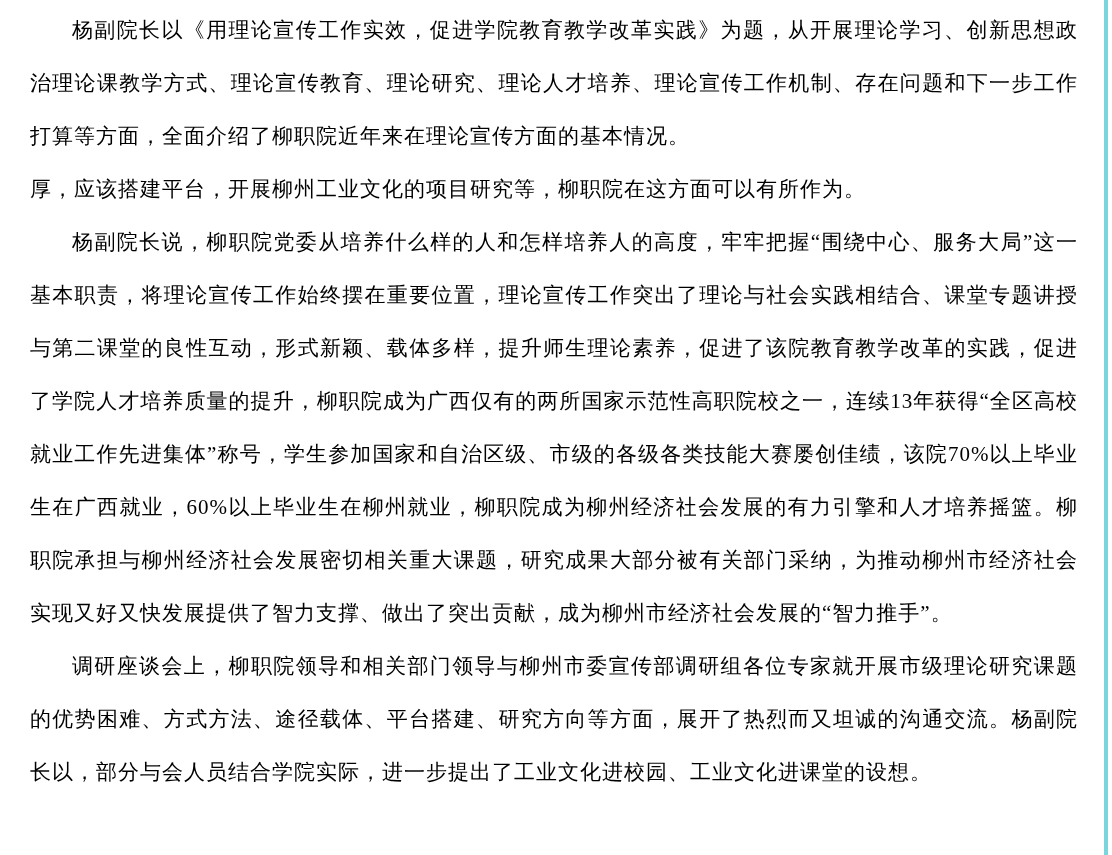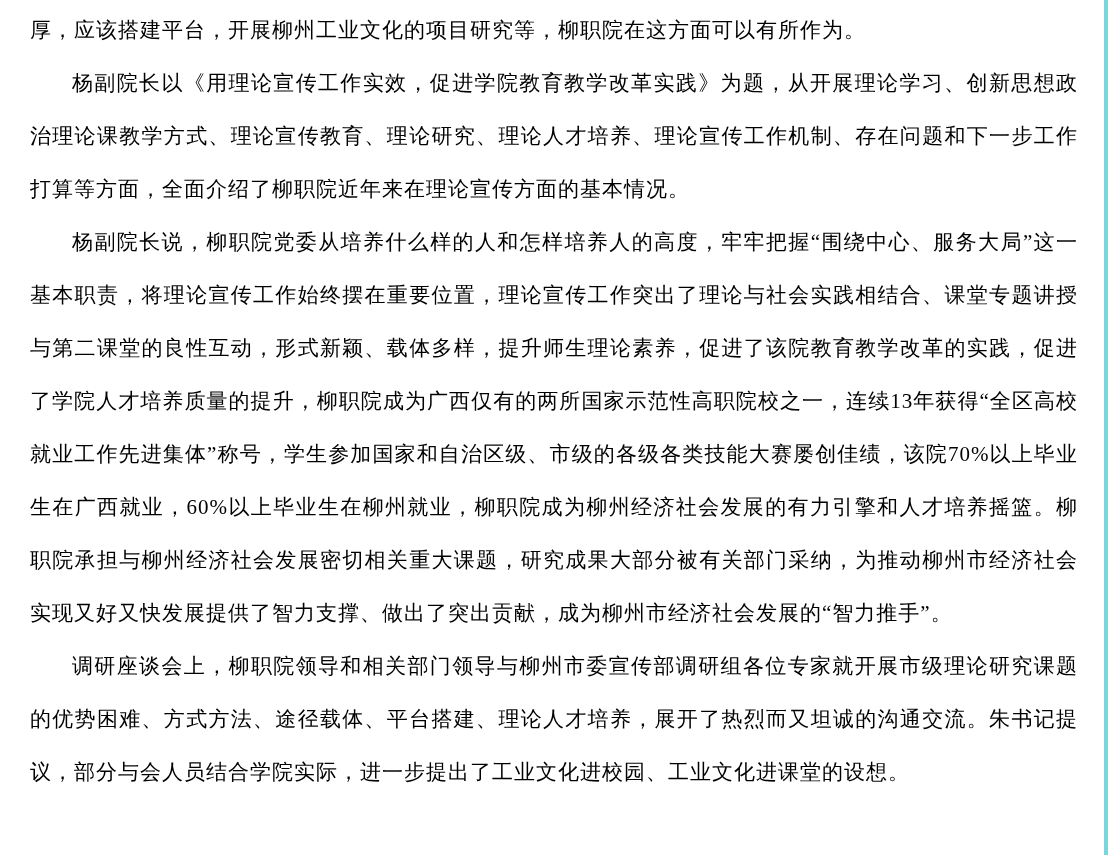--- a/index.html
+++ b/index.html
@@ -41,19 +41,19 @@
     right: 4px;
     width: 4px;
     height: 855px;
     background: #7AD6DC;
   }
 </style>
 </head>
 <body>
 
 <div class="article">
+  <p class="para">杨副院长以《用理论宣传工作实效，促进学院教育教学改革实践》为题，从开展理论学习、创新思想政治理论课教学方式、理论宣传教育、理论研究、理论人才培养、理论宣传工作机制、存在问题和下一步工作打算等方面，全面介绍了柳职院近年来在理论宣传方面的基本情况。</p>
   <p class="para no-indent">厚，应该搭建平台，开展柳州工业文化的项目研究等，柳职院在这方面可以有所作为。</p>
-  <p class="para">杨副院长以《用理论宣传工作实效，促进学院教育教学改革实践》为题，从开展理论学习、创新思想政治理论课教学方式、理论宣传教育、理论研究、理论人才培养、理论宣传工作机制、存在问题和下一步工作打算等方面，全面介绍了柳职院近年来在理论宣传方面的基本情况。</p>
   <p class="para">杨副院长说，柳职院党委从培养什么样的人和怎样培养人的高度，牢牢把握“围绕中心、服务大局”这一基本职责，将理论宣传工作始终摆在重要位置，理论宣传工作突出了理论与社会实践相结合、课堂专题讲授与第二课堂的良性互动，形式新颖、载体多样，提升师生理论素养，促进了该院教育教学改革的实践，促进了学院人才培养质量的提升，柳职院成为广西仅有的两所国家示范性高职院校之一，连续13年获得“全区高校就业工作先进集体”称号，学生参加国家和自治区级、市级的各级各类技能大赛屡创佳绩，该院70%以上毕业生在广西就业，60%以上毕业生在柳州就业，柳职院成为柳州经济社会发展的有力引擎和人才培养摇篮。柳职院承担与柳州经济社会发展密切相关重大课题，研究成果大部分被有关部门采纳，为推动柳州市经济社会实现又好又快发展提供了智力支撑、做出了突出贡献，成为柳州市经济社会发展的“智力推手”。</p>
-  <p class="para">调研座谈会上，柳职院领导和相关部门领导与柳州市委宣传部调研组各位专家就开展市级理论研究课题的优势困难、方式方法、途径载体、平台搭建、理论人才培养，展开了热烈而又坦诚的沟通交流。朱书记提议，部分与会人员结合学院实际，进一步提出了工业文化进校园、工业文化进课堂的设想。</p>
+  <p class="para">调研座谈会上，柳职院领导和相关部门领导与柳州市委宣传部调研组各位专家就开展市级理论研究课题的优势困难、方式方法、途径载体、平台搭建、研究方向等方面，展开了热烈而又坦诚的沟通交流。杨副院长以，部分与会人员结合学院实际，进一步提出了工业文化进校园、工业文化进课堂的设想。</p>
 </div>
 
 <div class="border-right"></div>
 
 </body></html>

